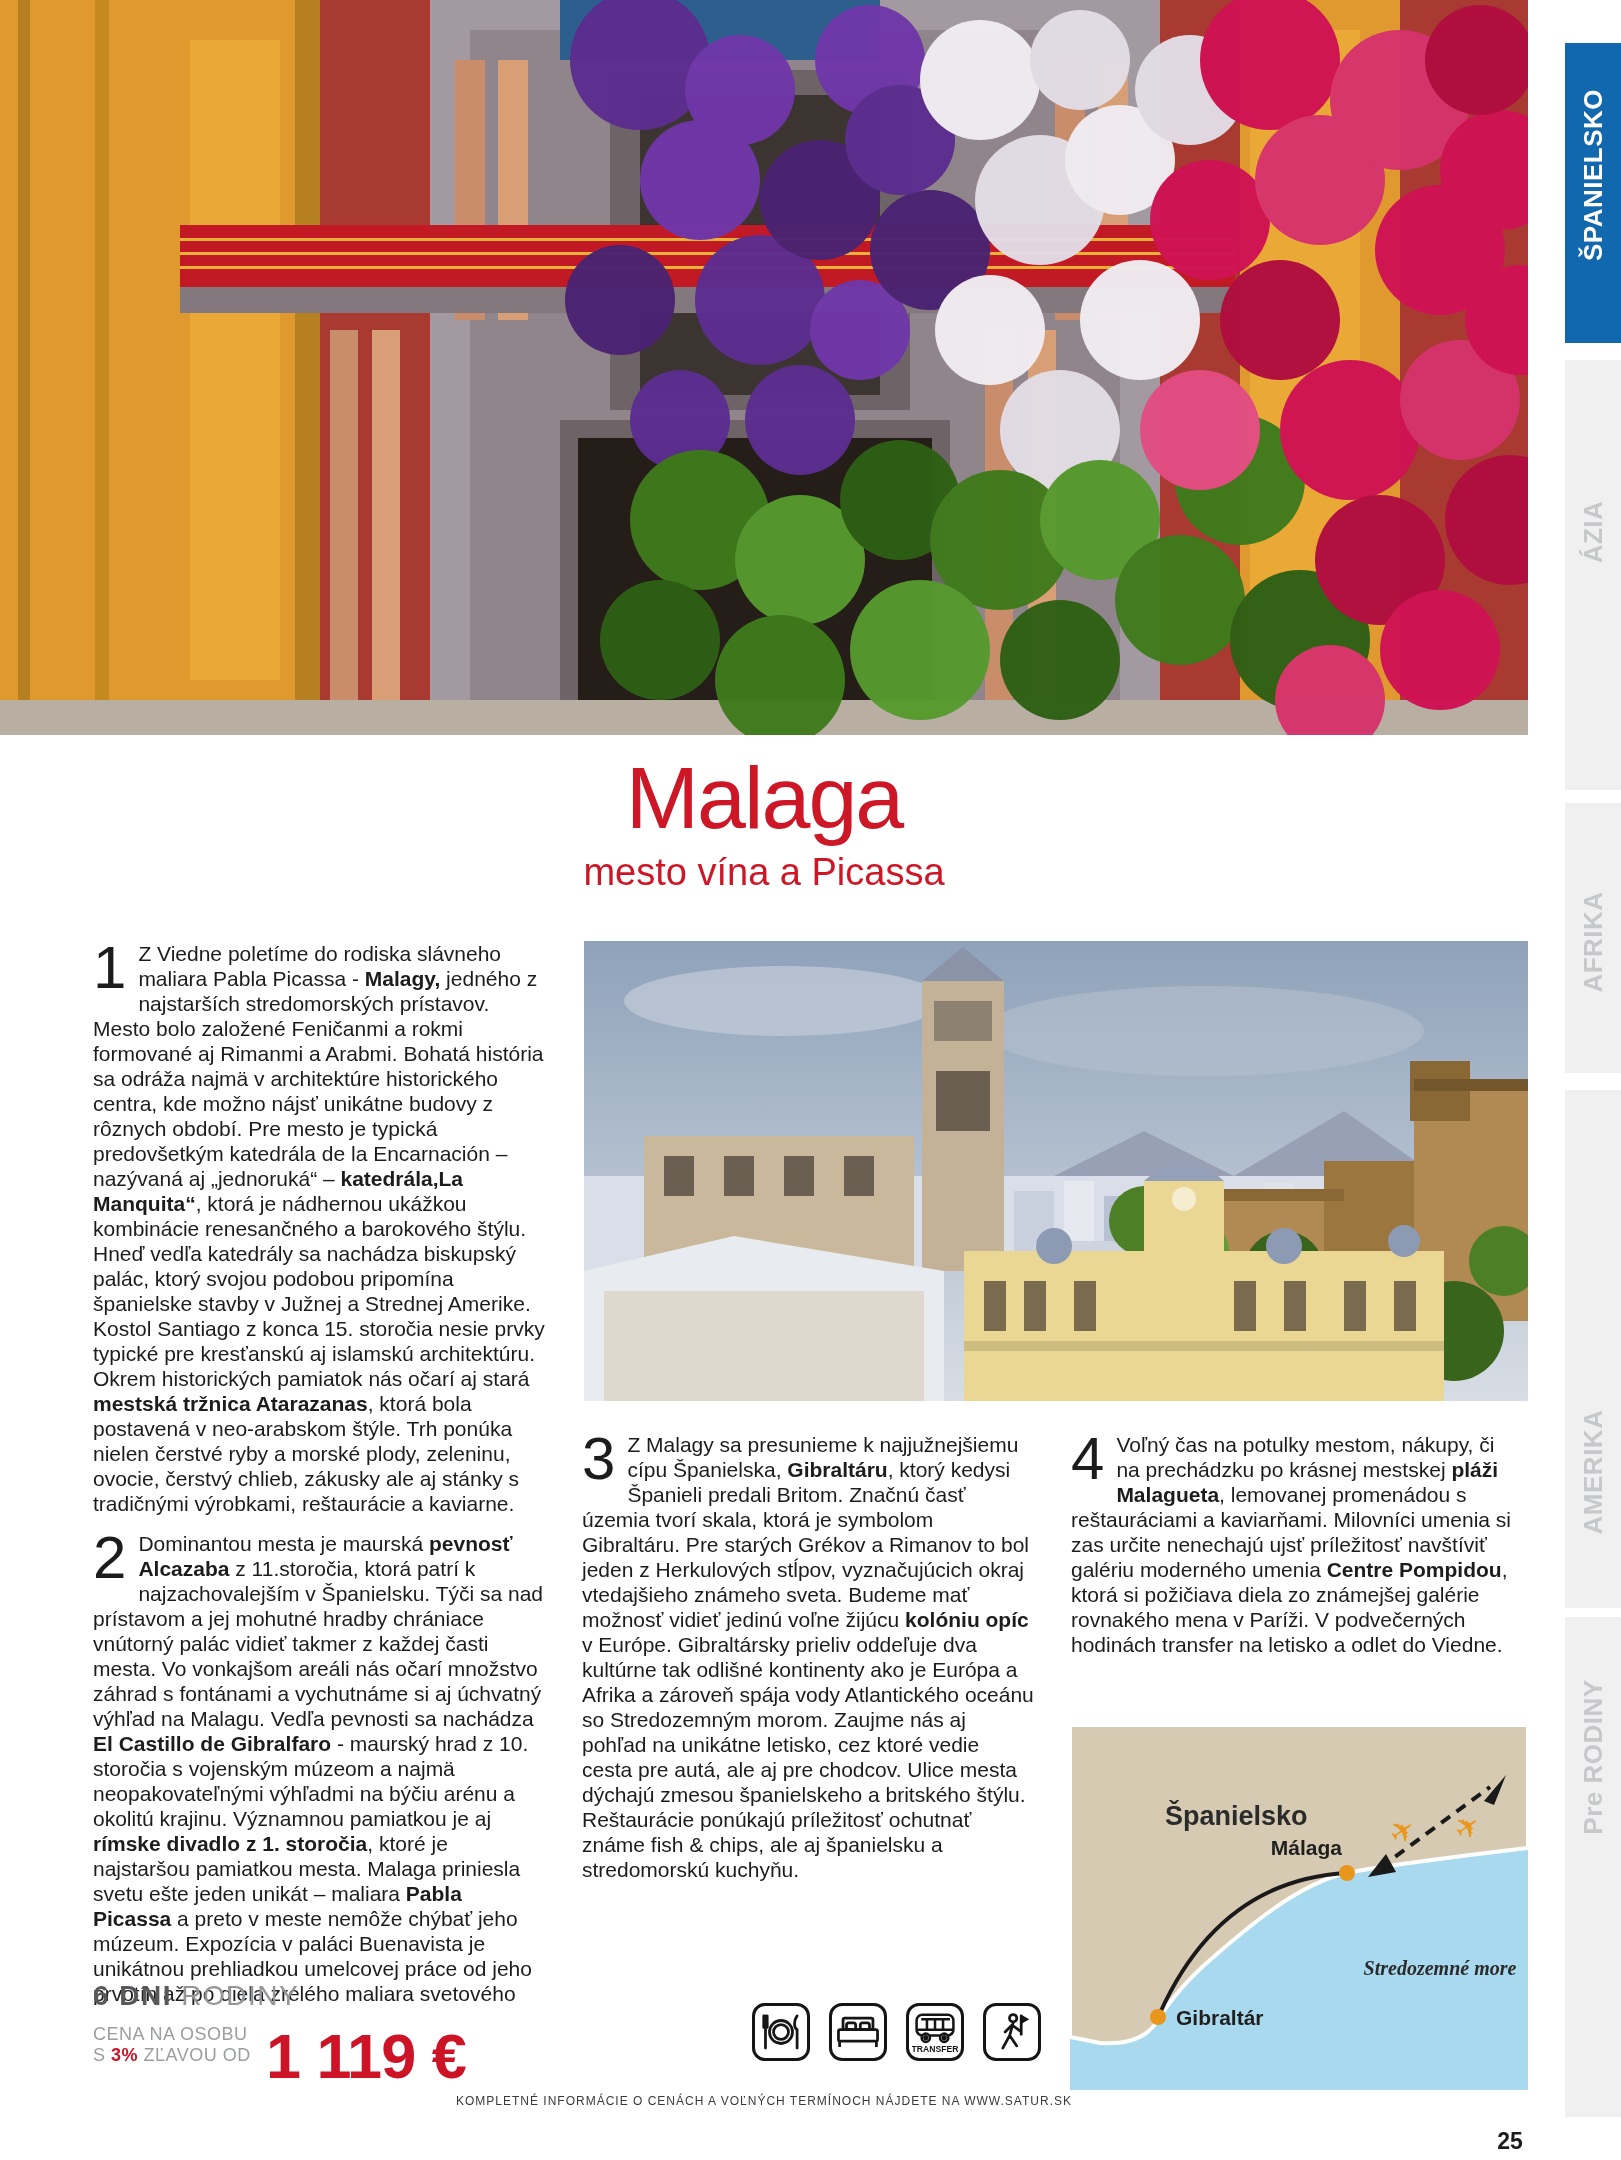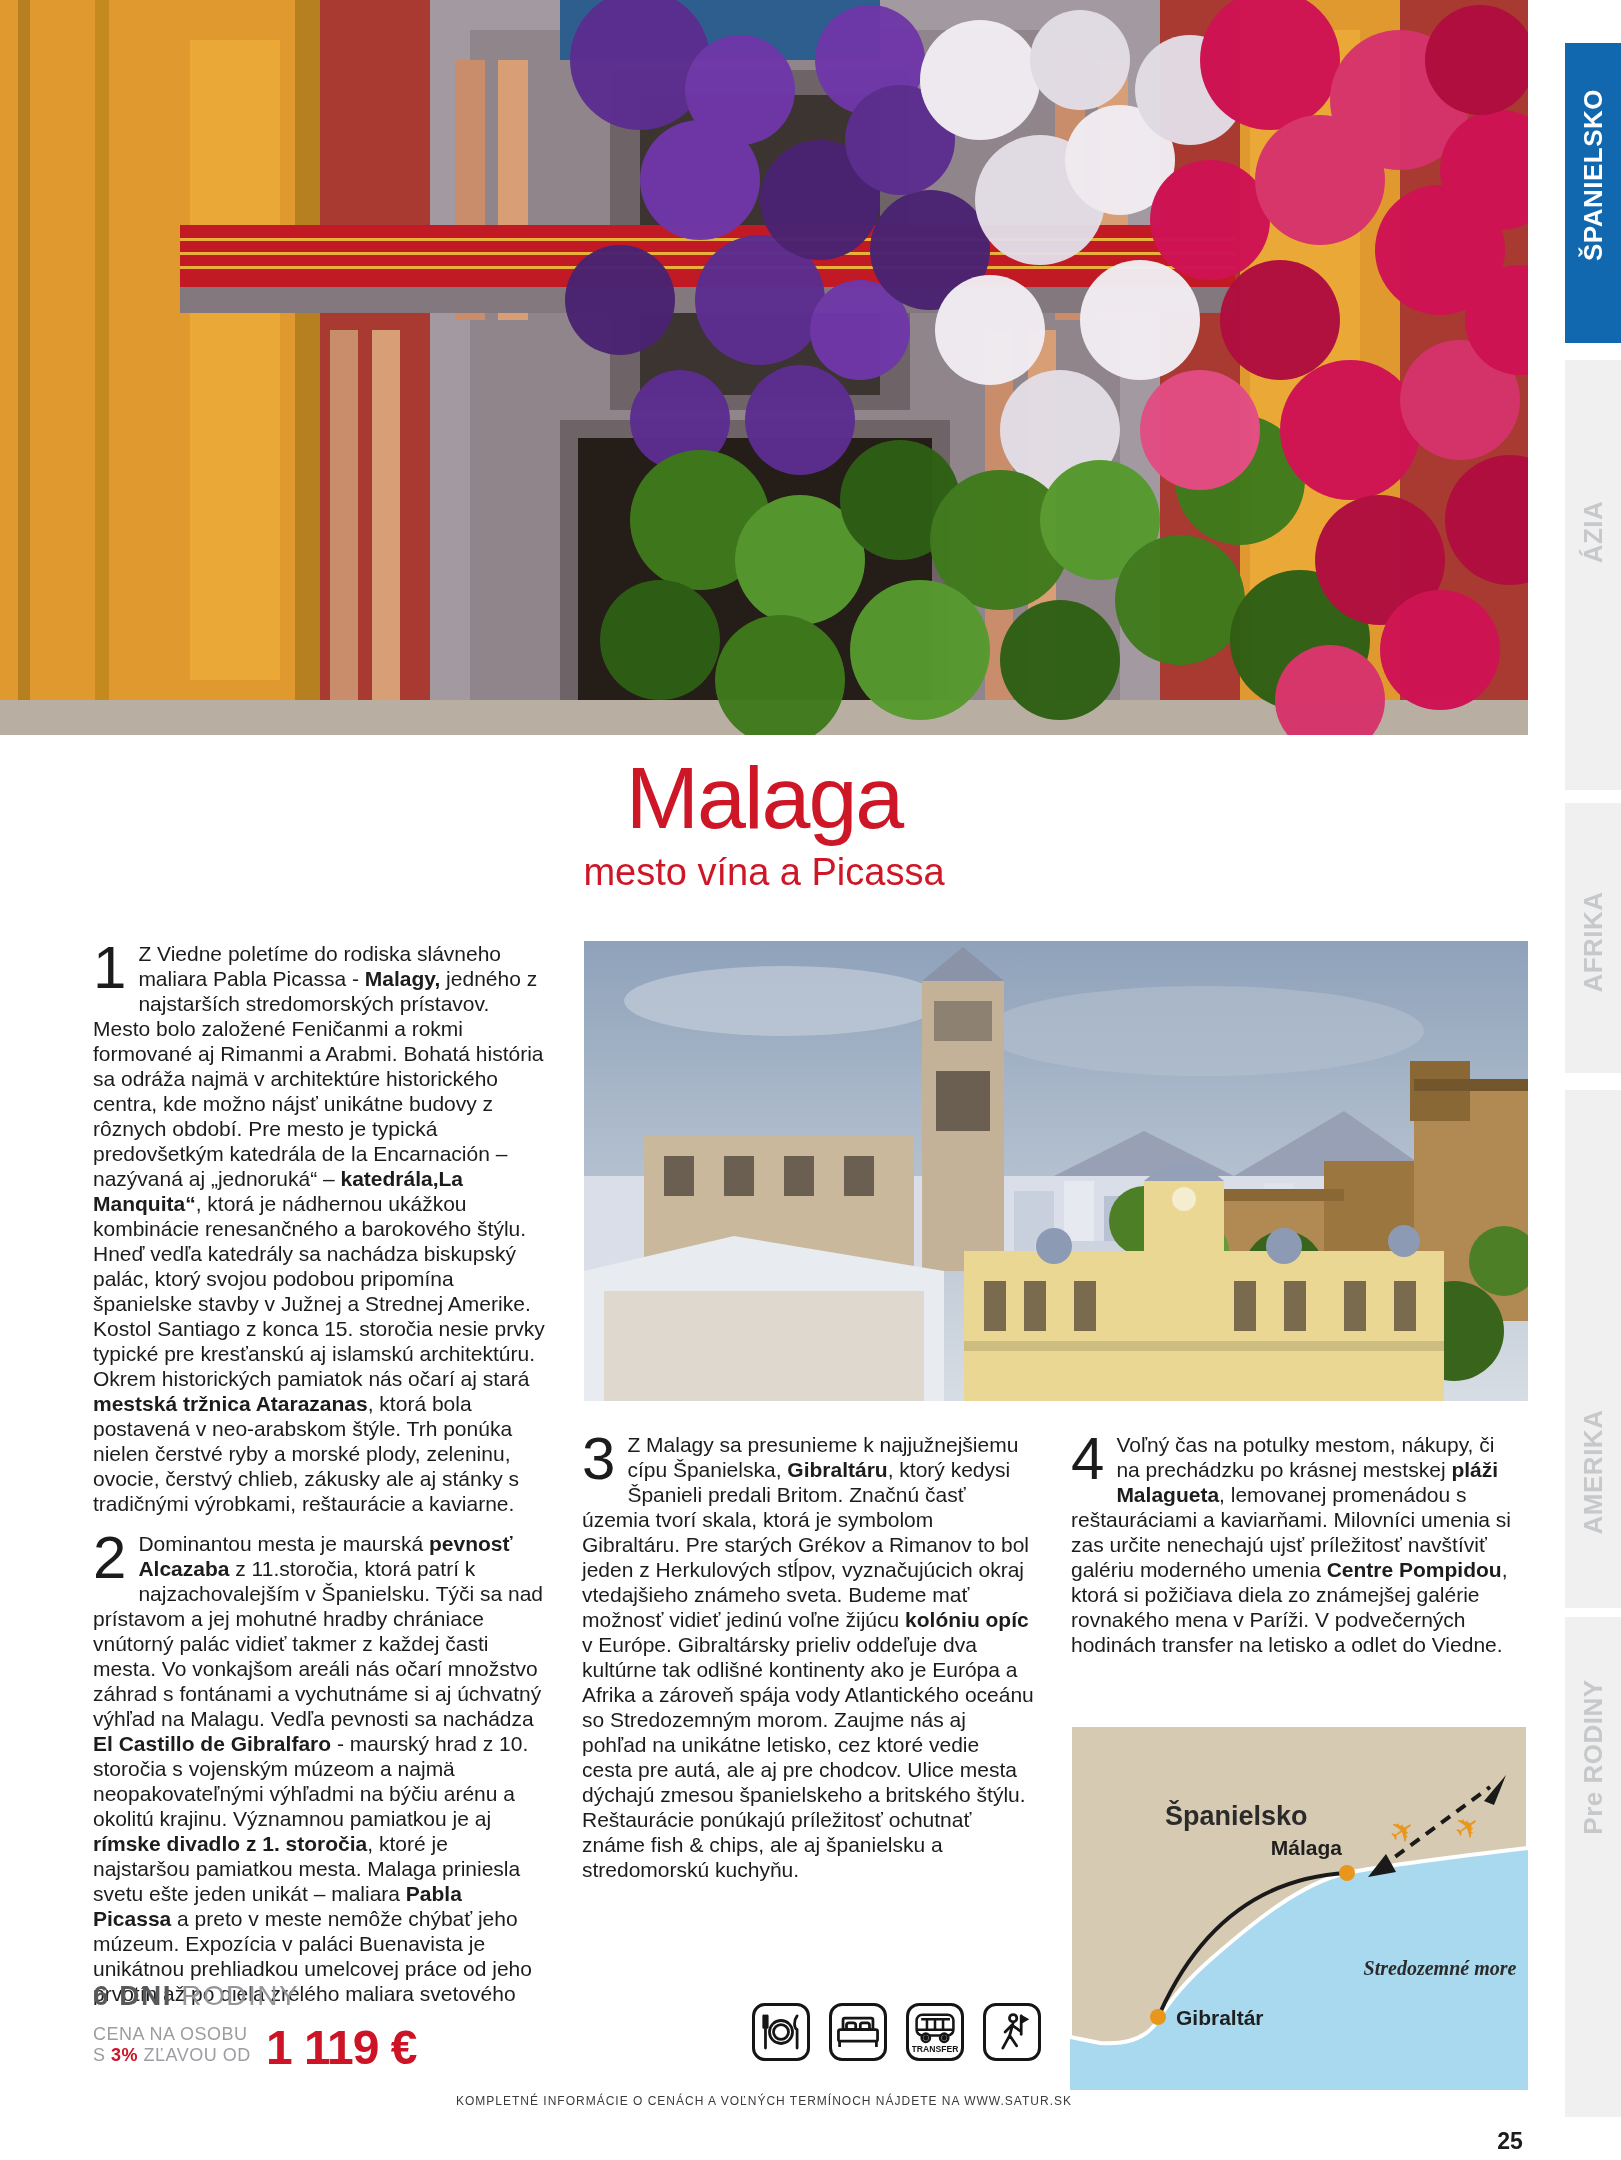--- a/index.html
+++ b/index.html
@@ -30,21 +30,21 @@
   .para + .para{margin-top:15px;}
   .pnum{float:left;font-size:60px;line-height:50px;font-weight:300;
         margin:2px 12px 0 0;color:#1c1c1c;}
   
   .offer{left:93px;top:1980px;width:460px;}
   .duration{font-size:28px;letter-spacing:1.5px;color:#939598;}
   .duration b{color:#58595b;}
   .pricerow{margin-top:12px;display:flex;align-items:flex-start;}
   .pricelabels{font-size:18px;line-height:21px;color:#9b9da0;letter-spacing:0.5px;width:165px;}
   .pricelabels b{color:#cd1326;}
-  .price{font-size:48px;font-weight:bold;color:#cd1326;margin-left:8px;margin-top:-4px;letter-spacing:-1px;}
+  .price{font-size:63px;font-weight:bold;color:#cd1326;margin-left:8px;margin-top:-4px;letter-spacing:-1px;}
   
   .amenities{left:745px;top:2003px;display:flex;gap:19px;padding-left:7px;}
   .amen{width:58px;height:58px;border:3px solid #151515;border-radius:13px;background:#fff;
         box-sizing:border-box;display:flex;align-items:center;justify-content:center;}
   
   .map{left:1070px;top:1725px;width:458px;height:365px;}
   
   .footer{left:0;top:2094px;width:1528px;text-align:center;font-size:12px;
           letter-spacing:1px;color:#3a3a3a;}
   .pagenum{left:1490px;top:2091px;width:40px;text-align:center;font-size:23px;font-weight:bold;color:#1c1c1c;margin-top:37px;}

